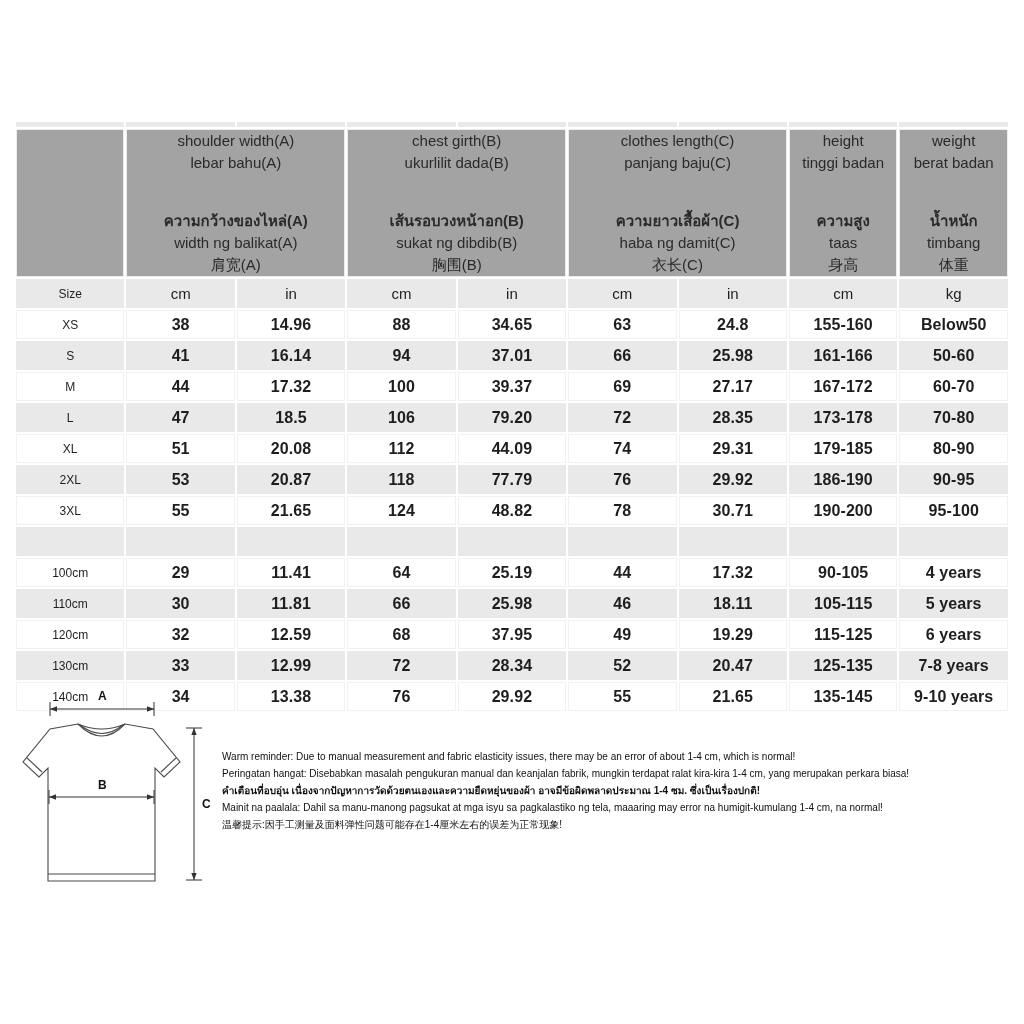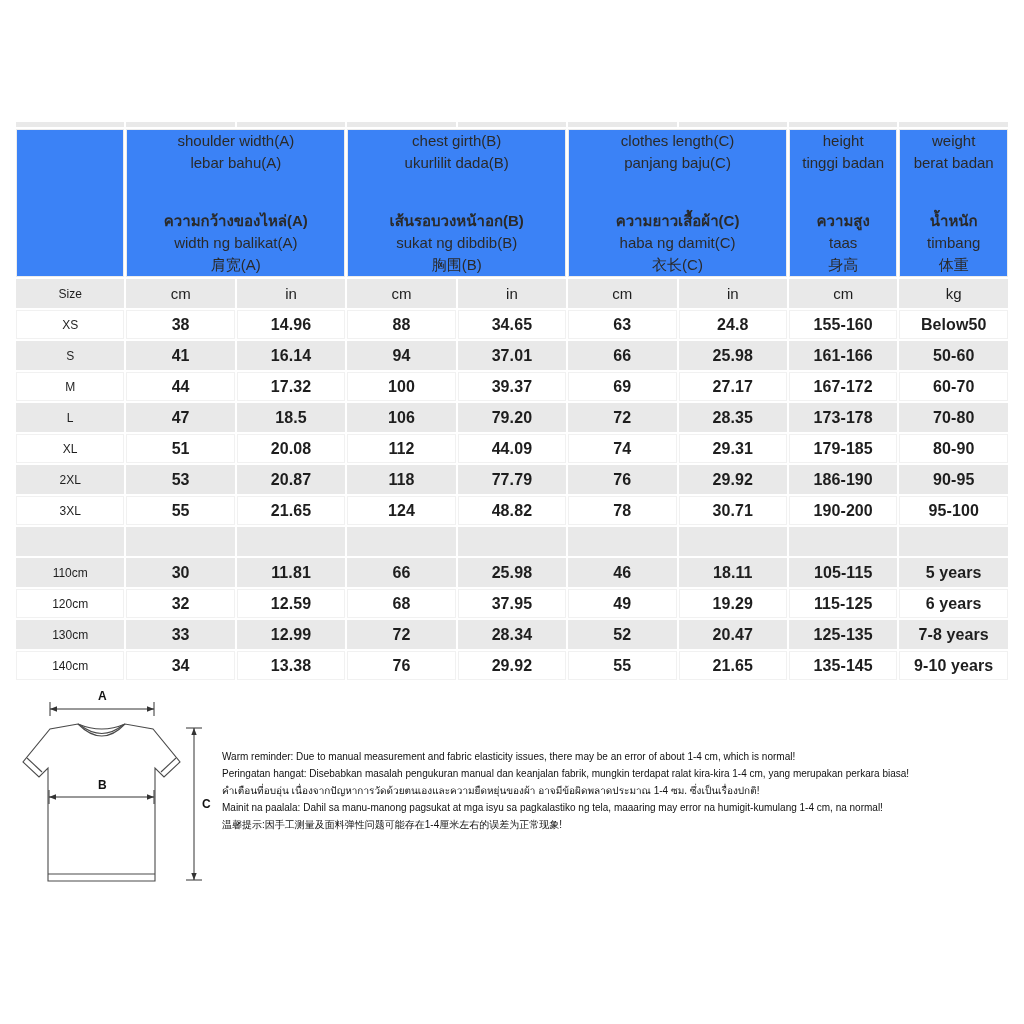--- a/index.html
+++ b/index.html
@@ -25,21 +25,21 @@
     text-align: center;
     vertical-align: middle;
     padding: 0;
     box-sizing: border-box;
     height: 29px;
     font-size: 15px;
     overflow: hidden;
   }
   tr.strip-row td { height: 5px; background: #e9e9e9; }
   tr.head-row td {
-    background: #3b82f6;
+    background: #a3a3a3;
     border: 1px solid #ececec;
     height: 126px;
     color: #2a2a2a;
   }
   .head-lines { line-height: 22px; font-size: 15px; }
   .h-th { font-weight: 700; margin-top: 36px; }
   tr.gray td { background: #e9e9e9; }
   tr.white td { background: #ffffff; border: 1px solid #f1f1f1; }
   td.num { font-weight: 700; font-size: 16px; letter-spacing: 0.1px; }
   td.size-cell { font-size: 12px; }
@@ -60,21 +60,21 @@
   
   .reminder {
     position: absolute;
     left: 222px; top: 748px;
     width: 800px;
     font-size: 10px;
     line-height: 17px;
     color: #101010;
     white-space: nowrap;
   }
-  .reminder .r-th { font-weight: 400; }
+  .reminder .r-th { font-weight: 700; }
 </style>
 </head>
 <body>
 
 <table class="size-table">
   <colgroup>
     <col style="width:11.11%">
       <col style="width:11.11%">
       <col style="width:11.11%">
     <col style="width:11.11%">
@@ -237,20 +237,31 @@
       <tr class="gray">
         <td class="size-cell"></td>
         <td></td>
         <td></td>
         <td></td>
         <td></td>
         <td></td>
         <td></td>
         <td></td>
         <td></td>
+      </tr>
+      <tr class="white">
+        <td class="size-cell">100cm</td>
+        <td class="num">29</td>
+        <td class="num">11.41</td>
+        <td class="num">64</td>
+        <td class="num">25.19</td>
+        <td class="num">44</td>
+        <td class="num">17.32</td>
+        <td class="num">90-105</td>
+        <td class="num">4 years</td>
       </tr>
       <tr class="gray">
         <td class="size-cell">110cm</td>
         <td class="num">30</td>
         <td class="num">11.81</td>
         <td class="num">66</td>
         <td class="num">25.98</td>
         <td class="num">46</td>
         <td class="num">18.11</td>
         <td class="num">105-115</td>

